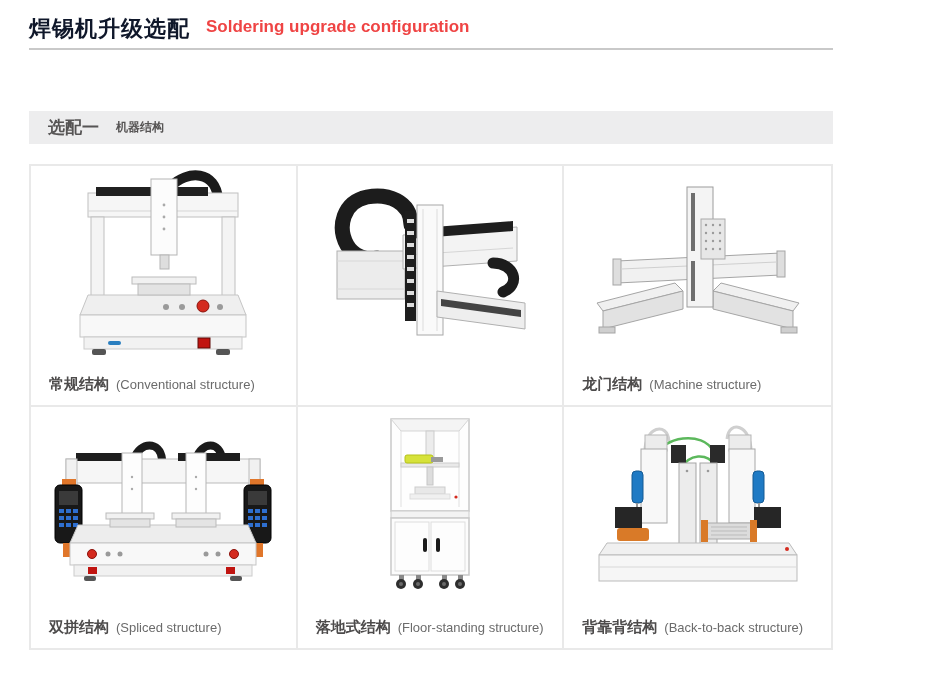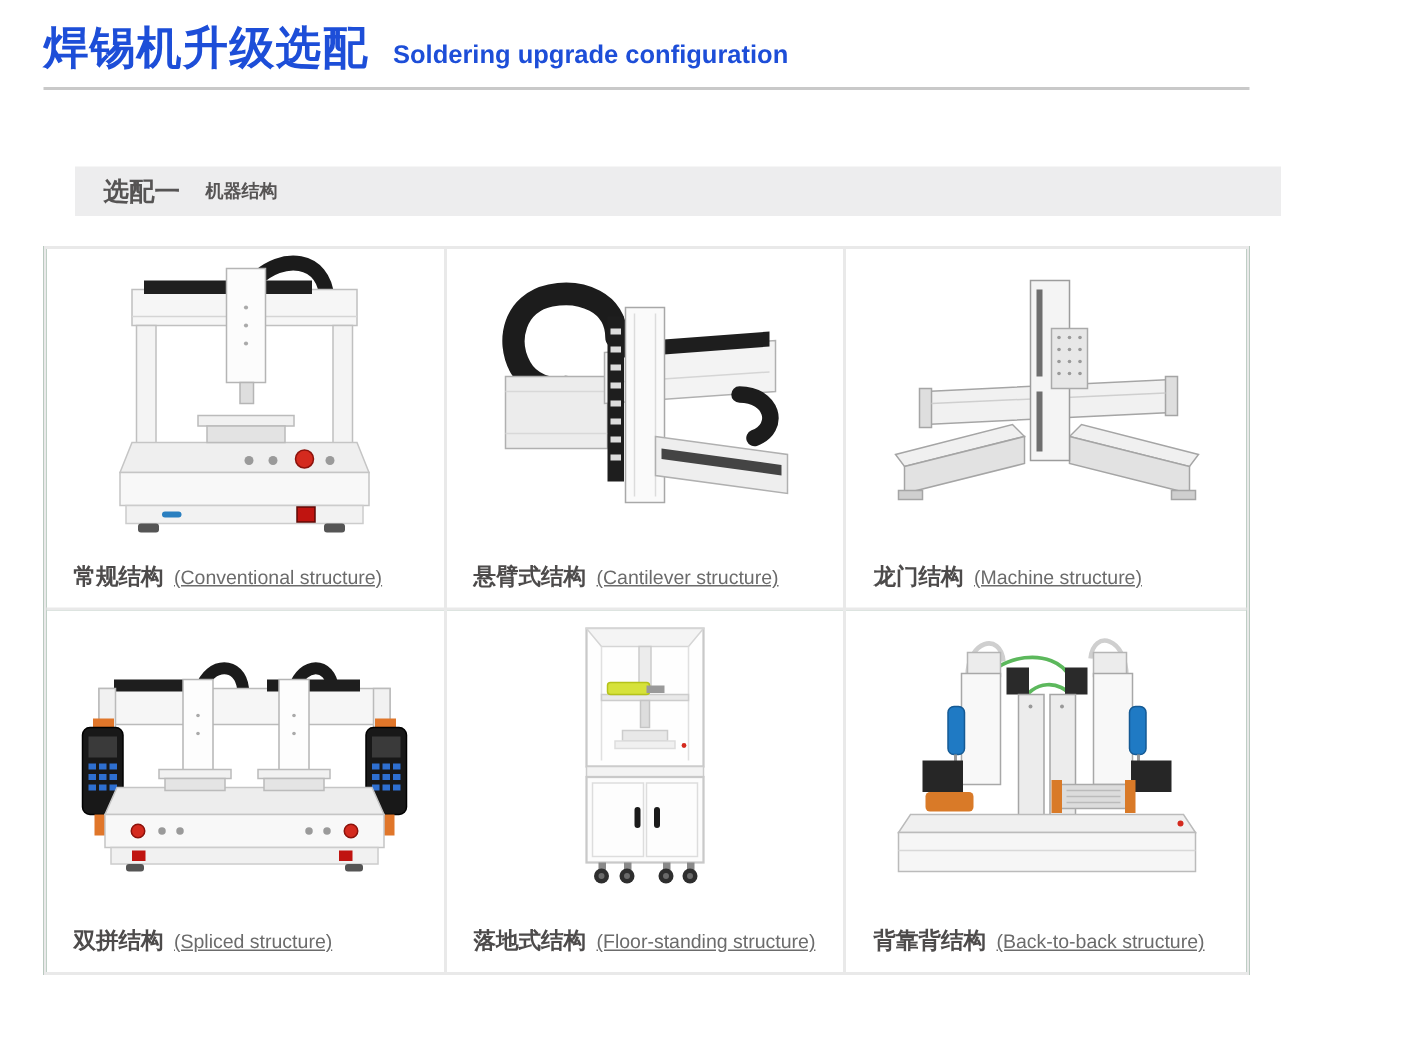--- a/index.html
+++ b/index.html
@@ -5,46 +5,46 @@
   * { margin:0; padding:0; box-sizing:border-box; }
   html,body { background:#ffffff; }
   body {
     width:944px; height:696px; position:relative; overflow:hidden;
     font-family:"Liberation Sans","DejaVu Sans",sans-serif;
   }
 
   
   .header { position:absolute; left:29px; top:16px; width:804px; }
   .title-row { display:flex; align-items:flex-end; gap:16px; }
-  .title-zh { font-size:30px; font-weight:bold; color:#1d4ed8; letter-spacing:1px; line-height:1.15; }
-  .title-en { font-size:17px; font-weight:bold; color:#1d4ed8; padding-bottom:4px; }
+  .title-zh { font-size:22px; font-weight:bold; color:#0f172a; letter-spacing:1px; line-height:1.15; }
+  .title-en { font-size:17px; font-weight:bold; color:#ef4444; padding-bottom:4px; }
   .title-rule { margin-top:7px; height:2px; background:#c9c9c9; width:804px; }
 
   
   .banner {
     position:absolute; left:29px; top:111px; width:804px; height:33px;
-    background:#ededee; display:flex; align-items:center; padding-left:19px;margin-left:21px;
+    background:#ededee; display:flex; align-items:center; padding-left:19px;
   }
   .banner .zh1 { font-size:17px; font-weight:bold; color:#565454; }
   .banner .zh2 { font-size:12px; font-weight:bold; color:#565454; margin-left:17px; }
   .banner .en  { font-size:15px; font-weight:bold; color:#565454; margin-left:11px; }
 
   
   .grid {
     position:absolute; left:29px; top:164px; width:804px; height:486px;
     display:grid; grid-template-columns:repeat(3,1fr); grid-template-rows:1fr 1fr;
-    border:2px solid #e9e9e9; background:#14532d;
+    border:2px solid #e9e9e9; background:#fde047;
   }
   .cell { position:relative; background:#fff; border-right:2px solid #e9e9e9; border-bottom:2px solid #e9e9e9; }
   .cell:nth-child(3n) { border-right:none;text-align:center; }
   .cell:nth-child(n+4) { border-bottom:none; }
   .imgwrap { position:absolute; left:0; top:0; right:0; bottom:42px; display:flex; align-items:center; justify-content:center; }
   .caption { position:absolute; left:18px; bottom:11px; display:flex; align-items:baseline; gap:7px; white-space:nowrap; }
   .cap-zh { font-size:15px; font-weight:bold; color:#4d4b4b; }
-  .cap-en { font-size:13px; color:#6b6b6b;text-decoration:underline; }
+  .cap-en { font-size:13px; color:#6b6b6b; }
 
   svg { display:block; }
 </style>
 </head>
 <body>
 
 <div class="header">
   <div class="title-row">
     <span class="title-zh">焊锡机升级选配</span>
     <span class="title-en">Soldering upgrade configuration</span>
@@ -113,24 +113,20 @@
           <rect x="92" y="114" width="7" height="4" fill="#fff" opacity="0.85"></rect>
         <rect x="92" y="126" width="7" height="4" fill="#fff" opacity="0.85"></rect>
           <rect x="92" y="138" width="7" height="4" fill="#fff" opacity="0.85"></rect>
         <rect x="102" y="40" width="26" height="130" fill="#fafafa" stroke="#a8a8a8"></rect>
         <line x1="108" y1="44" x2="108" y2="166" stroke="#dcdcdc"></line>
         <line x1="122" y1="44" x2="122" y2="166" stroke="#dcdcdc"></line>
         <polygon points="122,126 210,138 210,164 122,152" fill="#eeeeee" stroke="#b0b0b0"></polygon>
         <polygon points="126,134 206,145 206,152 126,141" fill="#444444"></polygon>
         <path d="M178,98 C200,98 206,120 188,127" stroke="#1c1c1c" stroke-width="11" fill="none" stroke-linecap="round"></path>
       </svg>
-    </div>
-    <div class="caption">
-      <span class="cap-zh">悬臂式结构</span>
-      <span class="cap-en">(Cantilever structure)</span>
     </div>
   </div>
 
   <div class="cell">
     <div class="imgwrap">
       <svg width="230" height="200" viewBox="0 0 230 200">
         <polygon points="20,146 100,126 92,118 14,138" fill="#f0f0f0" stroke="#a5a5a5"></polygon>
         <polygon points="20,146 100,126 100,144 20,164" fill="#e2e2e2" stroke="#a5a5a5"></polygon>
         <polygon points="130,126 210,146 216,138 138,118" fill="#f0f0f0" stroke="#a5a5a5"></polygon>
         <polygon points="130,126 210,146 210,164 130,144" fill="#e2e2e2" stroke="#a5a5a5"></polygon>

